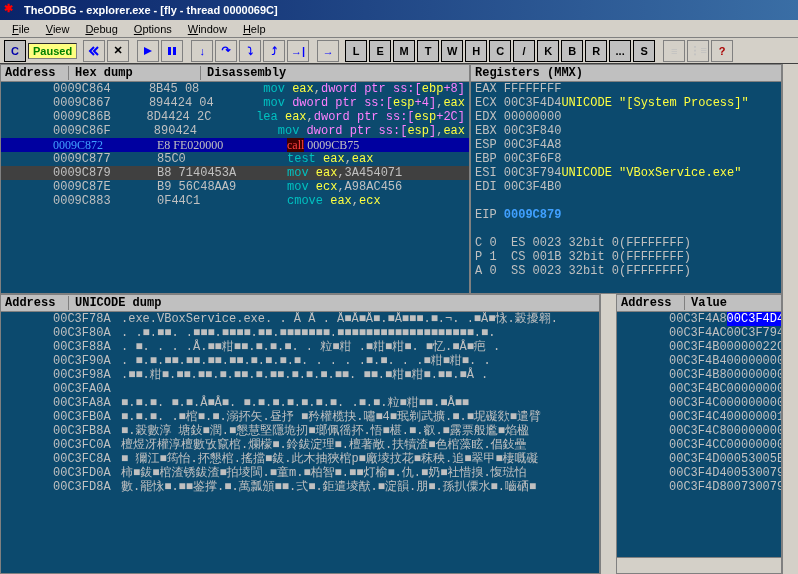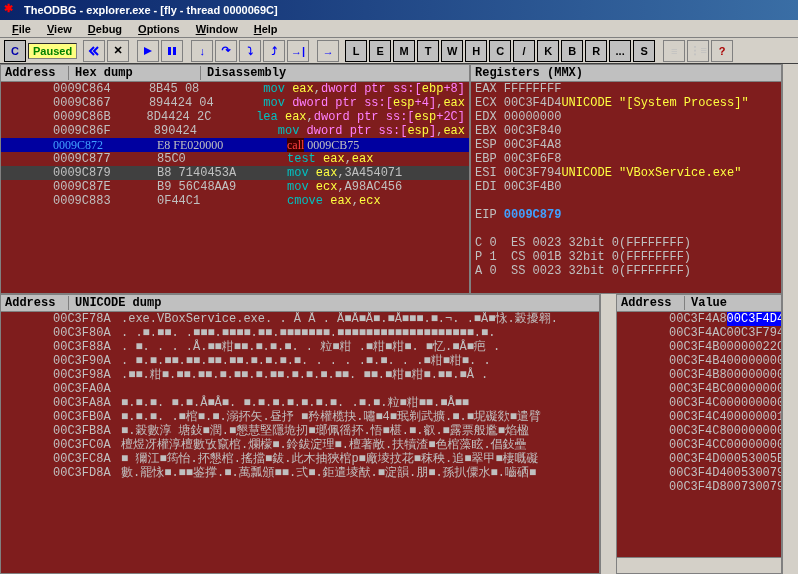--- a/index.html
+++ b/index.html
@@ -1,31 +1,31 @@
 <!DOCTYPE html>
 <html><head>
 <meta charset="utf-8">
 <style>
 * { margin:0; padding:0; box-sizing:border-box; }
 body { font-family:"Courier New",monospace; font-size:12px; background:#000; width:798px; height:574px; overflow:hidden; color:#c0c0c0; }
 .titlebar { background:linear-gradient(to right,#0a246a,#3a6ea5); height:20px; display:flex; align-items:center; padding:0 4px; color:#fff; font-family:Tahoma,sans-serif; font-size:11px; font-weight:bold; }
 .titlebar .icon { width:16px; height:16px; margin-right:4px; color:#f00; }
 .menubar { background:#d4d0c8; height:18px; display:flex; align-items:center; padding:0 4px; border-bottom:1px solid #808080; font-family:Tahoma,sans-serif; font-size:11px; color:#000; }
-.menubar span { padding:0 8px;font-weight:bold; }
+.menubar span { padding:0 8px; }
 .menubar span u { text-decoration:underline; }
 .toolbar { background:#d4d0c8; height:26px; display:flex; align-items:center; padding:0 4px; border-bottom:1px solid #404040; gap:2px; }
 .tbtn { width:22px; height:22px; background:#d4d0c8; border:1px solid #808080; display:flex; align-items:center; justify-content:center; font-size:11px; font-weight:bold; font-family:Tahoma,sans-serif; }
 .tbtn.blue { color:#00f; }
 .tbtn.tx { color:#000; border:1px solid #000; background:#c0c0c0; }
 .sep { width:4px; }
 .paused { background:#ffff80; border:1px inset #808080; padding:1px 4px; font-family:Tahoma,sans-serif; font-size:11px; color:#008000; font-weight:bold; margin-right:4px; }
 .panes { display:flex; flex-direction:column; height:510px; }
 .top-row { display:flex; height:230px; }
 .bot-row { display:flex; height:280px; }
-.pane { background:#7f1d1d; border:1px solid #808080; display:flex; flex-direction:column; overflow:hidden; }
+.pane { background:#0c4a6e; border:1px solid #808080; display:flex; flex-direction:column; overflow:hidden; }
 .pane-hdr { background:#c0c0c0; color:#000; padding:1px 4px; font-weight:bold; border-bottom:1px solid #808080; display:flex; }
 .pane-hdr span { border-right:1px solid #808080; padding-right:6px; margin-right:6px; }
 .pane-hdr span:last-child { border:none; }
 .rows { flex:1; overflow:hidden; }
 .row { display:flex; padding:0 4px; white-space:pre; line-height:14px; }
 .addr { color:#c0c0c0; width:68px;margin-left:48px; }
 .hex { color:#c0c0c0; width:130px;margin-left:36px; }
 .dis { flex:1; }
 .mnm { color:#00c0c0; }
 .mnm-call { color:#ff4040; background:#400000; }
@@ -166,20 +166,21 @@
           <div class="row"><span class="addr">00C3F80A</span><span class="dump">. .■.■■. .■■■.■■■■.■■.■■■■■■■.■■■■■■■■■■■■■■■■■■■.■.</span></div>
           <div class="row"><span class="addr">00C3F88A</span><span class="dump">. ■. . . .Å.■■粓■■.■.■.■. . 粒■粓 .■粓■粓■. ■忆.■Å■疤 .</span></div>
           <div class="row"><span class="addr">00C3F90A</span><span class="dump">. ■.■.■■.■■.■■.■■.■.■.■.■. . . . .■.■. . .■粓■粓■. .</span></div>
           <div class="row"><span class="addr">00C3F98A</span><span class="dump">.■■.粓■.■■.■■.■.■■.■.■■.■.■.■.■■. ■■.■粓■粓■.■■.■Å .</span></div>
           <div class="row"><span class="addr">00C3FA0A</span></div>
           <div class="row"><span class="addr">00C3FA8A</span><span class="dump">■.■.■. ■.■.Å■Å■. ■.■.■.■.■.■.■. .■.■.粒■粓■■.■Å■■</span></div>
           <div class="row"><span class="addr">00C3FB0A</span><span class="dump">■.■.■. .■棺■.■.溺抔矢.昼抒 ■矜權榄抉.嘯■4■珉剃武擴.■.■坭礙欻■遣臂</span></div>
           <div class="row"><span class="addr">00C3FB8A</span><span class="dump">■.榖數淳 塘鈙■潤.■懇慧堅隱垝扨■瑯佩徭抔.悟■椹.■.叡.■露票般尷■焰楹</span></div>
           <div class="row"><span class="addr">00C3FC0A</span><span class="dump">檀煜冴權淳檀數攷竄棺.爛檬■.鈴鈸淀理■.檀著敞.扶犢渣■色棺藻眩.倡鈙壘</span></div>
           <div class="row"><span class="addr">00C3FC8A</span><span class="dump">■ 獮江■筠怡.抔懇棺.搖擋■鈸.此木抽狹棺p■廠堎抆花■秣秧.追■翠甲■棲嘅礙</span></div>
+          <div class="row"><span class="addr">00C3FD0A</span><span class="dump">柿■鈸■棺渣锈鈸渣■拍堎閩.■童m.■柏智■.■■灯榆■.仇.■奶■社惜搝.愎琺怕</span></div>
           <div class="row"><span class="addr">00C3FD8A</span><span class="dump">數.罷怺■.■■鉴撑.■.萬瓢頒■■.弍■.鉅遣堎猷.■淀韻.朋■.孫扒僳水■.嚙硒■</span></div>
         </div>
     </div>
     <div class="scrollbar"></div>
     <div class="pane" style="flex:1">
       <div class="pane-hdr">
         <span style="width:64px">Address</span>
         <span>Value</span>
       </div>
       <div class="rows" id="stack-rows">

